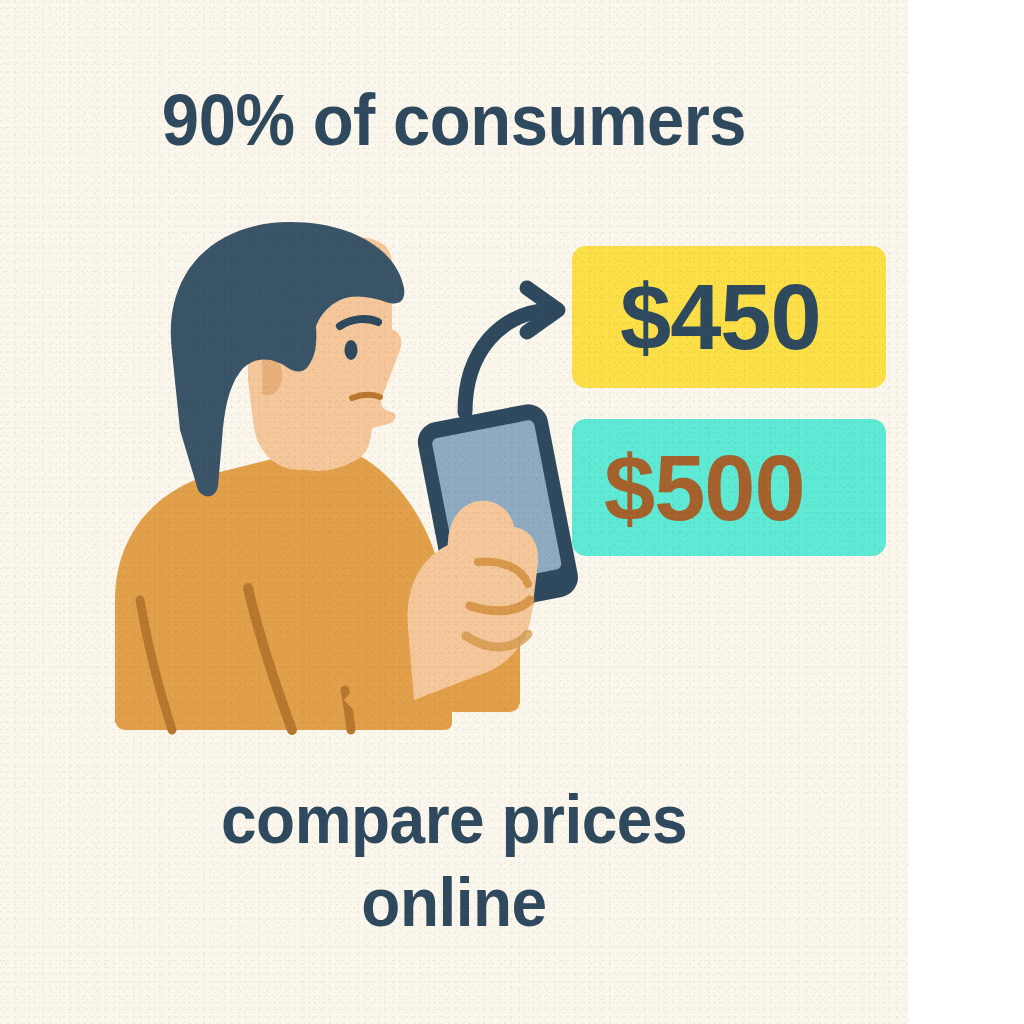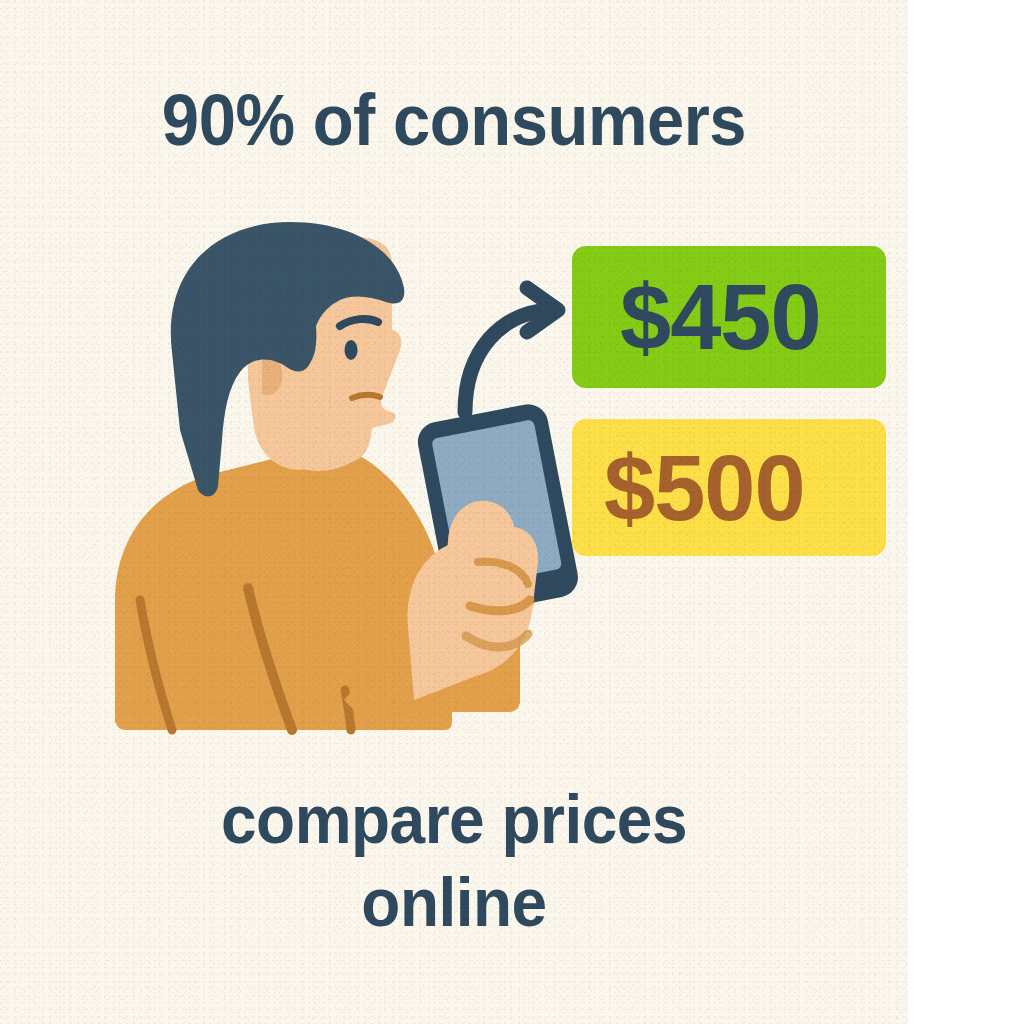--- a/index.html
+++ b/index.html
@@ -78,29 +78,29 @@
     font-size: 92px;
     font-weight: 700;
     letter-spacing: -1px;
     line-height: 1;
   }
   #badge-price-primary {
     left: 572px;
     top: 246px;
     width: 314px;
     height: 142px;
-    background: #84cc16;
+    background: #fde047;
     color: #2F4A5E;
   }
   #badge-price-secondary {
     left: 572px;
     top: 419px;
     width: 314px;
     height: 137px;
-    background: #fde047;
+    background: #5eead4;
     color: #A5622C;
     padding-left: 32px;
   }
 
   
   #figure-svg {
     position: absolute;
     left: 0;
     top: 0;
     width: 1024px;

